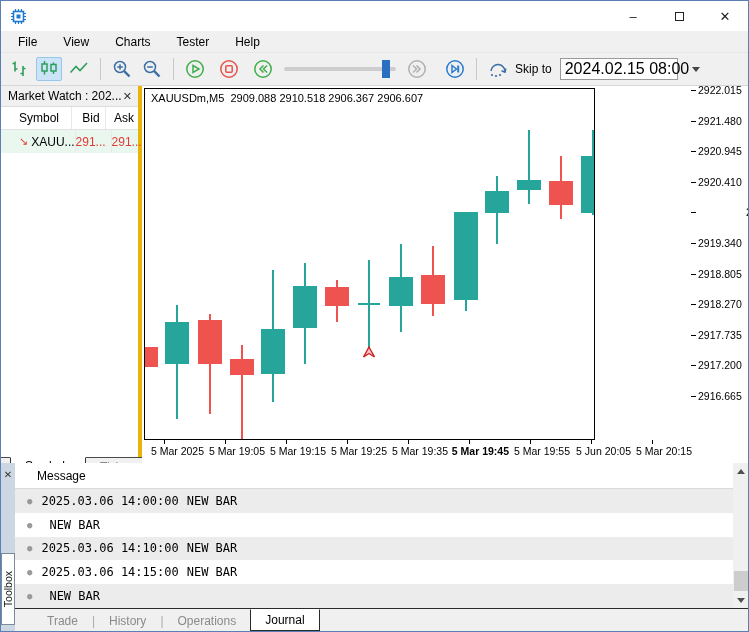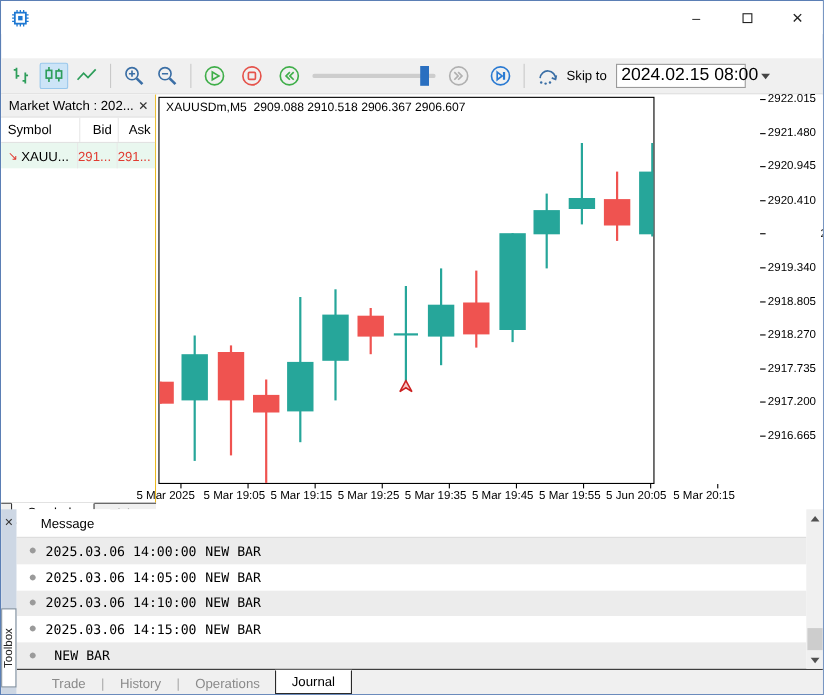--- a/index.html
+++ b/index.html
@@ -28,46 +28,46 @@
   .slider .thumb{position:absolute;top:2px;width:8px;height:18px;background:#2a6fc0;}
   .skipto-label{font-size:12px;color:#000;margin:0 8px 0 2px;white-space:nowrap;}
   .datebox{width:118px;height:22px;background:#fff;border:1px solid #9a9a9a;display:flex;align-items:center;padding:0 4px;flex:0 0 auto;}
   .datebox .dval{font-size:16px;color:#000;flex:1;white-space:nowrap;}
   .caret{width:0;height:0;border-left:4px solid transparent;border-right:4px solid transparent;border-top:5px solid #444;margin-left:3px;}
 
   
   .main{position:absolute;left:0;top:85px;width:100%;height:377px;background:#fff;}
 
   
-  .mwatch{position:absolute;left:0;top:0;width:141px;height:371px;background:#fff;border-right:1px solid #eab308;}
+  .mwatch{position:absolute;left:0;top:0;width:141px;height:371px;background:#fff;border-right:4px solid #eab308;}
   .mw-title{height:21px;background:#f0f0f0;display:flex;align-items:center;font-size:12px;color:#000;padding-left:7px;border-bottom:1px solid #dcdcdc;}
   .mw-close{margin-left:auto;margin-right:6px;font-size:11px;color:#333;}
   .mw-head{display:flex;height:23px;border-bottom:1px solid #e2e2e2;font-size:12px;color:#000;align-items:center;background:#fff;}
-  .mw-c0{width:78px;padding-left:6px;border-right:1px solid #e8e8e8;height:100%;display:flex;align-items:center;}
+  .mw-c0{width:78px;padding-left:18px;border-right:1px solid #e8e8e8;height:100%;display:flex;align-items:center;}
   .mw-c1{width:37px;justify-content:flex-end;padding-right:5px;border-right:1px solid #e8e8e8;height:100%;display:flex;align-items:center;}
   .mw-c2{width:36px;justify-content:flex-end;padding-right:4px;height:100%;display:flex;align-items:center;}
   .mw-row{display:flex;height:23px;background:#e9f7ef;font-size:12px;align-items:center;}
   .mw-arrow{color:#e03c32;font-size:11px;margin-right:3px;}
   .mw-sym{color:#000;}
   .mw-red{color:#e03c32;}
   .mw-tabs{position:absolute;left:0;bottom:-19px;width:141px;height:19px;display:flex;border-top:1px solid #4a4a4a;background:#f0f0f0;padding-left:9px;}
   .mw-tab{font-size:12px;color:#8a8a8a;padding:1px 14px 2px;display:flex;align-items:center;}
   .mw-tab.active{background:#fff;border:1px solid #333;border-top:1px solid #fff;margin-top:-1px;color:#000;}
 
   
   .chart-region{position:absolute;left:141px;top:0;width:608px;height:377px;background:#fff;}
   .plot{position:absolute;left:2px;top:2px;width:451px;height:352px;border:1px solid #000;background:#fff;overflow:hidden;}
   .legend{position:absolute;left:6px;top:3px;font-size:11px;color:#000;white-space:pre;}
   .candle-wick{position:absolute;width:2px;}
   .candle-body{position:absolute;width:24px;}
   .doji-h{position:absolute;height:2px;}
   .ptick{position:absolute;width:5px;height:1px;background:#000;}
   .plabel{position:absolute;font-size:10.5px;color:#000;white-space:nowrap;}
   .ttick{position:absolute;width:1px;height:4px;background:#000;}
-  .tlabel{position:absolute;font-size:10.5px;color:#000;width:80px;text-align:left;white-space:nowrap;}
+  .tlabel{position:absolute;font-size:10.5px;color:#000;width:80px;text-align:right;white-space:nowrap;}
 
   
   .side-strip{position:absolute;left:0;top:462px;width:14px;height:170px;background:#cdd7e4;z-index:5;}
   .strip-close{position:absolute;left:0;top:6px;width:14px;text-align:center;font-size:10px;color:#333;}
   .toolbox-tab{position:absolute;left:0;top:90px;width:14px;height:72px;background:#fff;border:1px solid #7a8a99;display:flex;align-items:center;justify-content:center;}
   .toolbox-text{writing-mode:vertical-rl;transform:rotate(180deg);font-size:10.5px;color:#222;}
 
   .journal{position:absolute;left:14px;top:462px;width:718px;height:145px;background:#fff;}
   .j-head{height:26px;display:flex;align-items:center;border-bottom:1px solid #dadada;background:#fff;}
   .j-head-text{font-size:12px;color:#000;margin-left:22px;}
@@ -107,20 +107,27 @@
         </div>
       <div class="win-btn">
           <span class="max-glyph"></span>
         </div>
       <div class="win-btn">
           <span>✕</span>
         </div>
     </div>
   </div>
 
+  <div class="menubar">
+      <div class="menu-item">File</div>
+      <div class="menu-item">View</div>
+      <div class="menu-item">Charts</div>
+      <div class="menu-item">Tester</div>
+      <div class="menu-item">Help</div>
+    </div>
 
   <div class="toolbar">
     <div class="tbtn" style="margin-left:5px">
       <svg width="22" height="22" viewBox="0 0 22 22" fill="none" stroke="#2e9e5b" stroke-width="1.6">
         <path d="M7 3.5v10 M4.5 5.5H7 M7 11h2.5 M15 8v10 M12.5 15.5H15 M15 10.5h2.5"></path>
       </svg>
     </div>
     <div class="tbtn sel">
       <svg width="22" height="22" viewBox="0 0 22 22" fill="none" stroke="#2e9e5b" stroke-width="1.5">
         <path d="M6.5 3v3 M6.5 13v3.5"></path>
@@ -314,21 +321,21 @@
           <div class="tlabel" style="left: -18px; top: 359px;">5 Mar 2025</div>
           <div class="ttick" style="left: 83px; top: 354px;"></div>
           <div class="tlabel" style="left: 43px; top: 359px;">5 Mar 19:05</div>
           <div class="ttick" style="left: 144px; top: 354px;"></div>
           <div class="tlabel" style="left: 104px; top: 359px;">5 Mar 19:15</div>
           <div class="ttick" style="left: 205px; top: 354px;"></div>
           <div class="tlabel" style="left: 165px; top: 359px;">5 Mar 19:25</div>
           <div class="ttick" style="left: 266px; top: 354px;"></div>
           <div class="tlabel" style="left: 226px; top: 359px;">5 Mar 19:35</div>
           <div class="ttick" style="left: 327px; top: 354px;"></div>
-          <div class="tlabel" style="left: 287px; top: 359px;">5 Mar 19:45</div>
+          <div class="tlabel" style="left: 287px; top: 359px; font-weight: bold;">5 Mar 19:45</div>
           <div class="ttick" style="left: 388px; top: 354px;"></div>
           <div class="tlabel" style="left: 348px; top: 359px;">5 Mar 19:55</div>
           <div class="ttick" style="left: 449px; top: 354px;"></div>
           <div class="tlabel" style="left: 409px; top: 359px;">5 Jun 20:05</div>
           <div class="ttick" style="left: 510px; top: 354px;"></div>
           <div class="tlabel" style="left: 470px; top: 359px;">5 Mar 20:15</div>
         </div>
     </div>
   </div>
 
@@ -344,21 +351,20 @@
       <span class="j-head-text">Message</span>
     </div>
     <div id="journal-rows">
         <div class="j-row alt">
           <span class="j-dot">●</span>
           <span class="j-time">2025.03.06 14:00:00</span>
           <span class="j-msg">NEW BAR</span>
         </div>
         <div class="j-row">
           <span class="j-dot">●</span>
-          <span class="j-time">2025.03.06 14:05:00</span>
           <span class="j-msg">NEW BAR</span>
         </div>
         <div class="j-row alt">
           <span class="j-dot">●</span>
           <span class="j-time">2025.03.06 14:10:00</span>
           <span class="j-msg">NEW BAR</span>
         </div>
         <div class="j-row">
           <span class="j-dot">●</span>
           <span class="j-time">2025.03.06 14:15:00</span>

